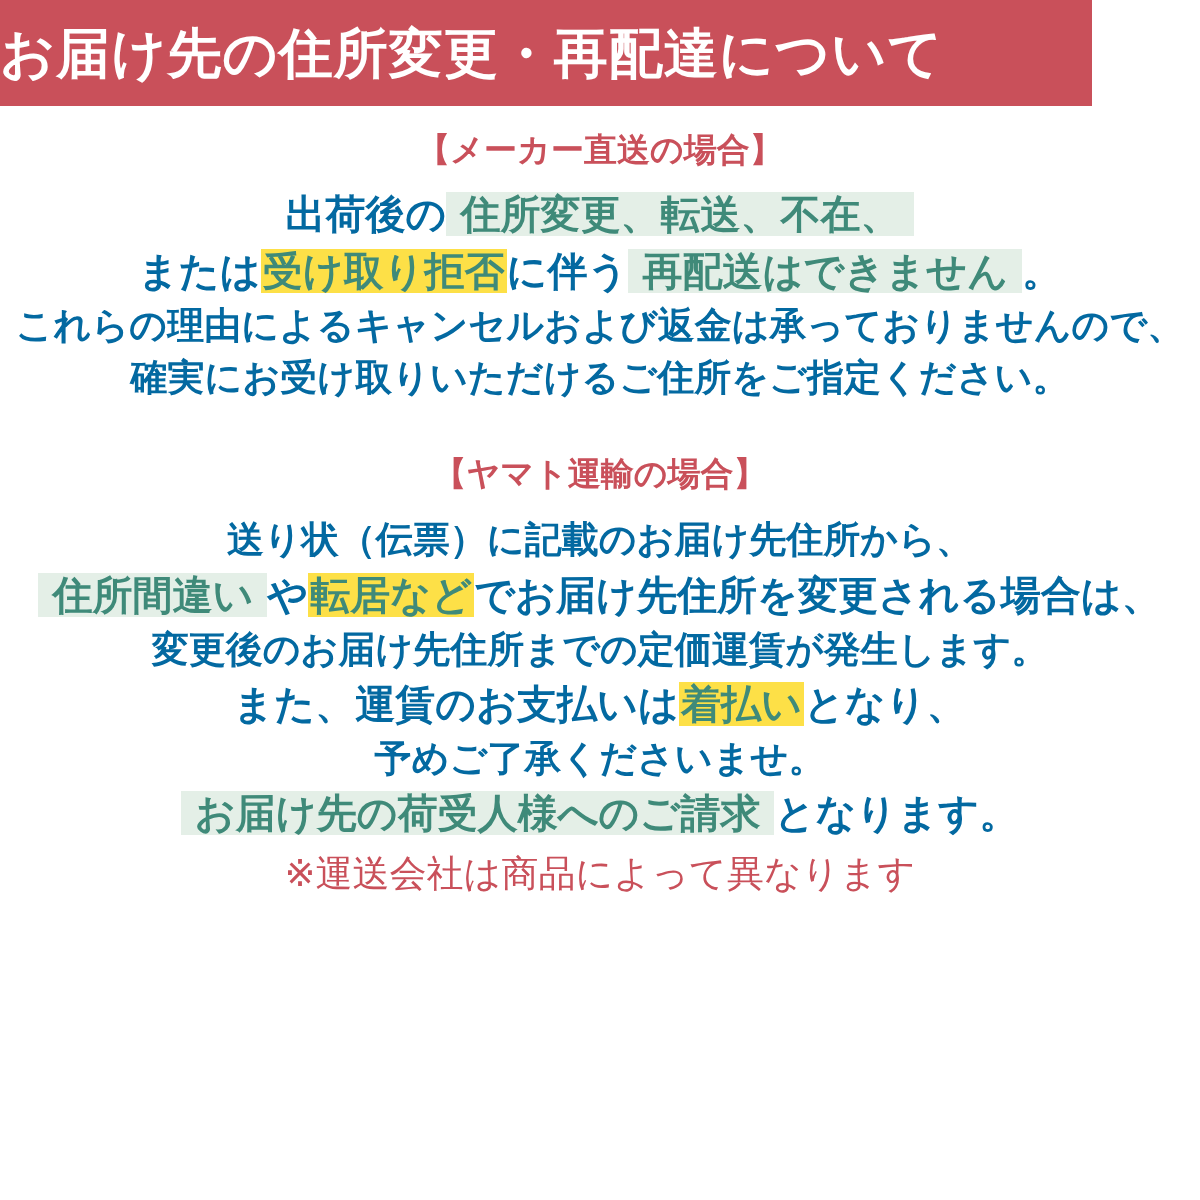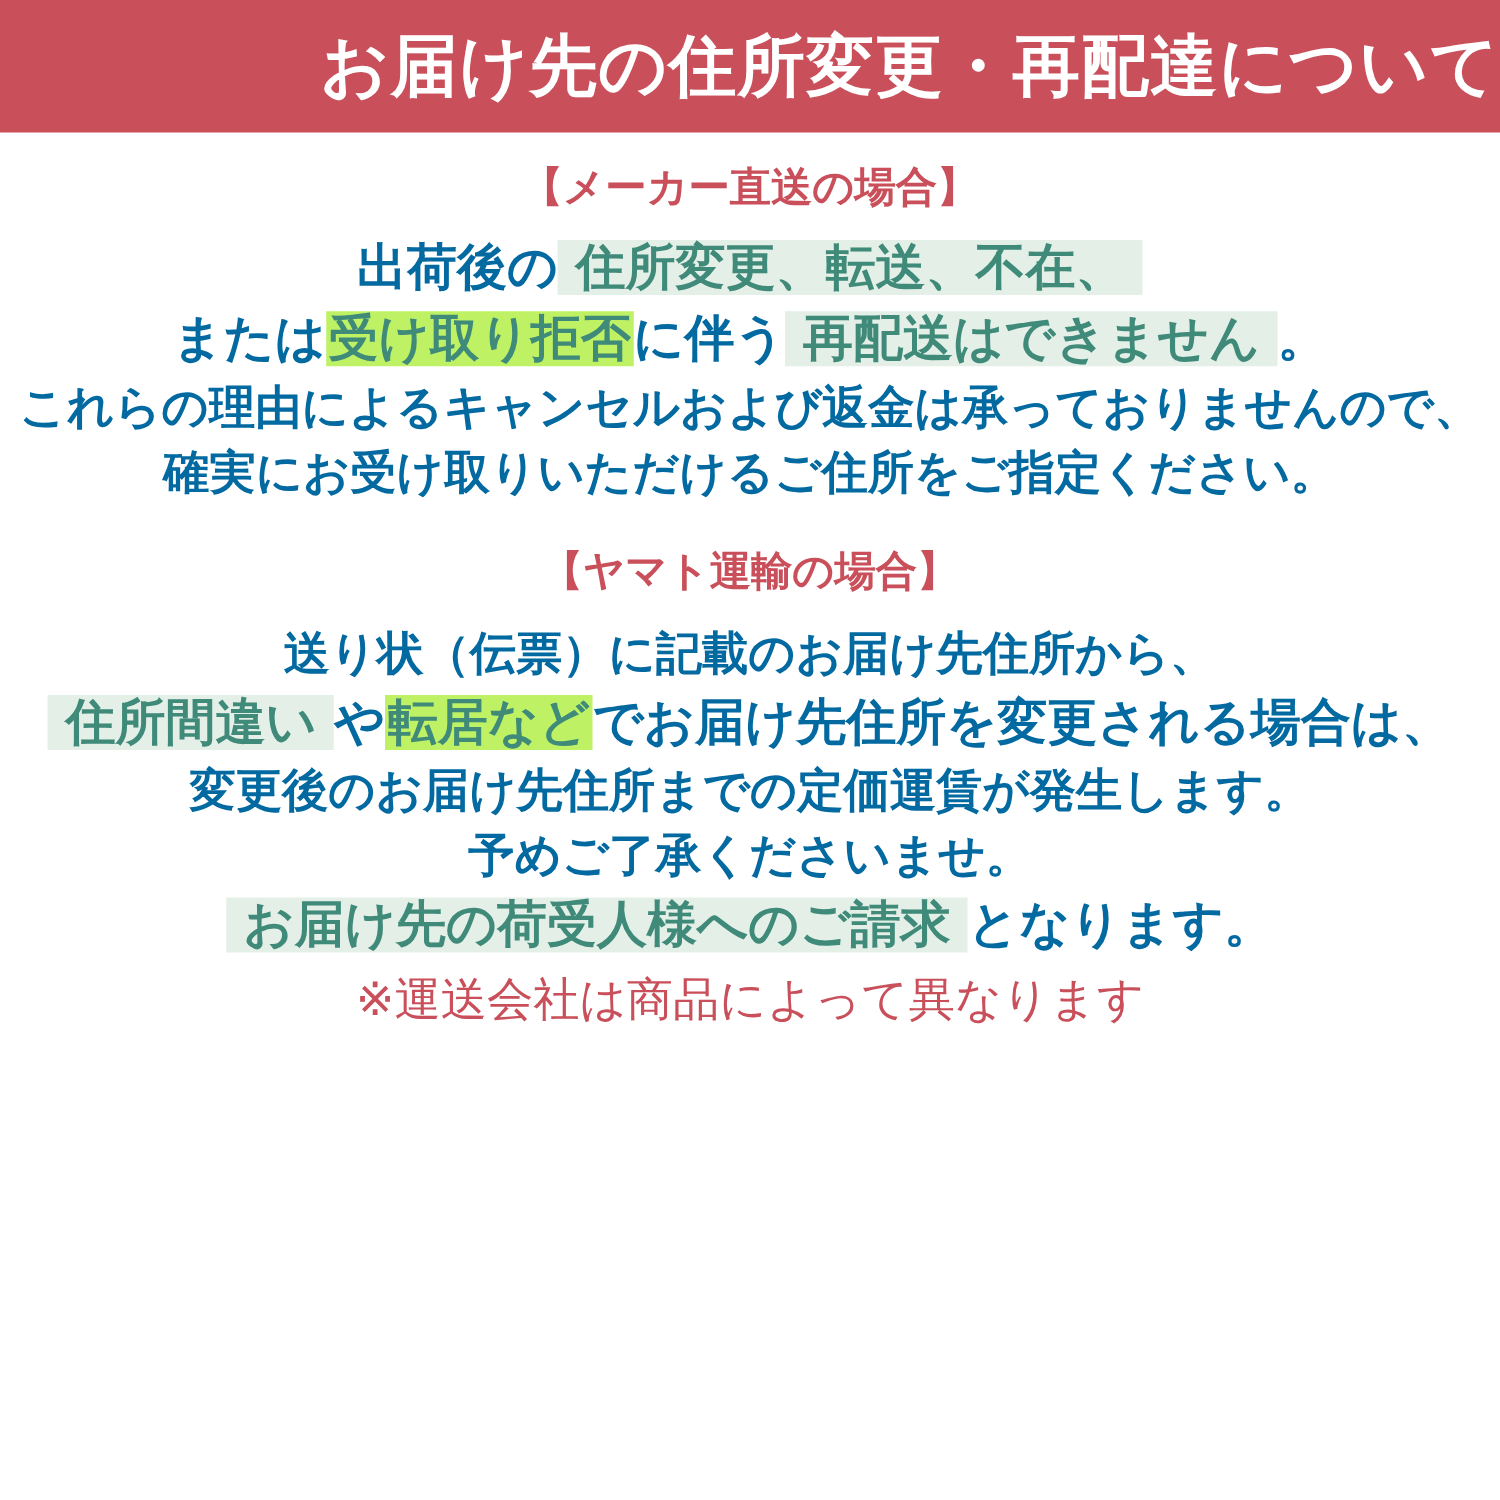--- a/index.html
+++ b/index.html
@@ -13,26 +13,26 @@
     font-family: "Liberation Sans", "DejaVu Sans", sans-serif;
     overflow: hidden;
   }
   .page {
     position: relative;
     width: 1200px;
     height: 1200px;
     box-sizing: border-box;
   }
   .header-bar {
-    width: 1200px;
+    width: 1092px;
     height: 106px;
     background: #c9505a;
     display: flex;
     align-items: center;
-    justify-content: flex-end;
+    justify-content: flex-start;
     box-sizing: border-box;
   }
   .header-title {
     color: #ffffff;
     font-size: 54px;
     font-weight: 700;
     letter-spacing: 1px;
     line-height: 1;
     white-space: nowrap;
   }
@@ -43,21 +43,21 @@
   .section-heading {
     color: #c9505a;
     font-size: 33px;
     font-weight: 700;
     text-align: center;
     line-height: 1.1;
     margin: 26px 0 18px 0;
     white-space: nowrap;
   }
   .section-heading.second {
-    margin-top: 34px;
+    margin-top: 51px;
     margin-bottom: 22px;
   }
   .line {
     color: #5e7b7f;
     font-size: 40px;
     font-weight: 700;
     text-align: center;
     line-height: 1.42;
     white-space: nowrap;
   }
@@ -71,21 +71,21 @@
     font-size: 37px;
     font-weight: 400;
     margin-top: 6px;
   }
   .hl-green {
     background: #e4efe7;
     color: #3f8a79;
     padding: 0 14px;
   }
   .hl-pink {
-    background: #bef264;
+    background: #fde047;
     color: #3f8a79;
     padding: 0 2px;
   }
   .plain {
     color: #0369a1;
   }
 </style>
 </head>
 <body>
 
@@ -123,20 +123,23 @@
     </div>
 
     <div class="line">
       <span class="hl-green">住所間違い</span><span class="plain">や</span><span class="hl-pink">転居など</span><span class="plain">でお届け先住所を変更される場合は、</span>
     </div>
 
     <div class="line sm">
       <span class="plain">変更後のお届け先住所までの定価運賃が発生します。</span>
     </div>
 
+    <div class="line">
+      <span class="plain">また、運賃のお支払いは</span><span class="hl-pink">着払い</span><span class="plain">となり、</span>
+    </div>
 
     <div class="line sm">
       <span class="plain">予めご了承くださいませ。</span>
     </div>
 
     <div class="line">
       <span class="hl-green">お届け先の荷受人様へのご請求</span><span class="plain">となります。</span>
     </div>
 
     <div class="line note">※運送会社は商品によって異なります</div>

